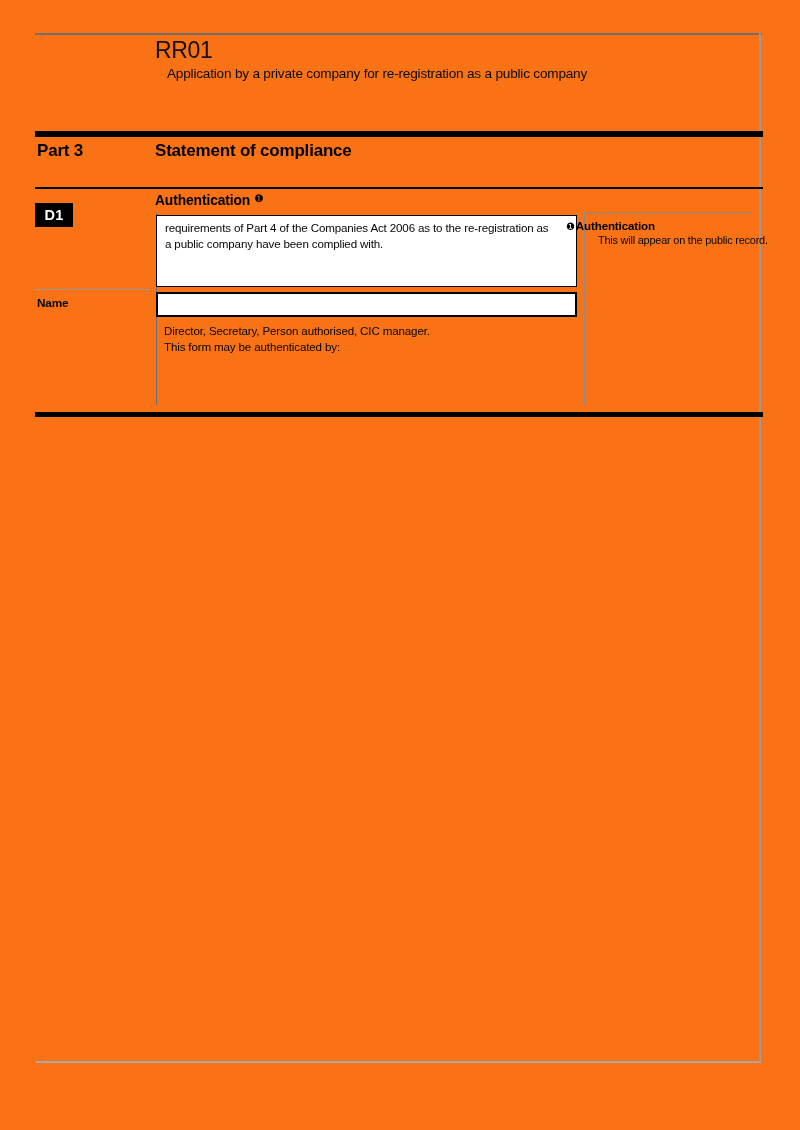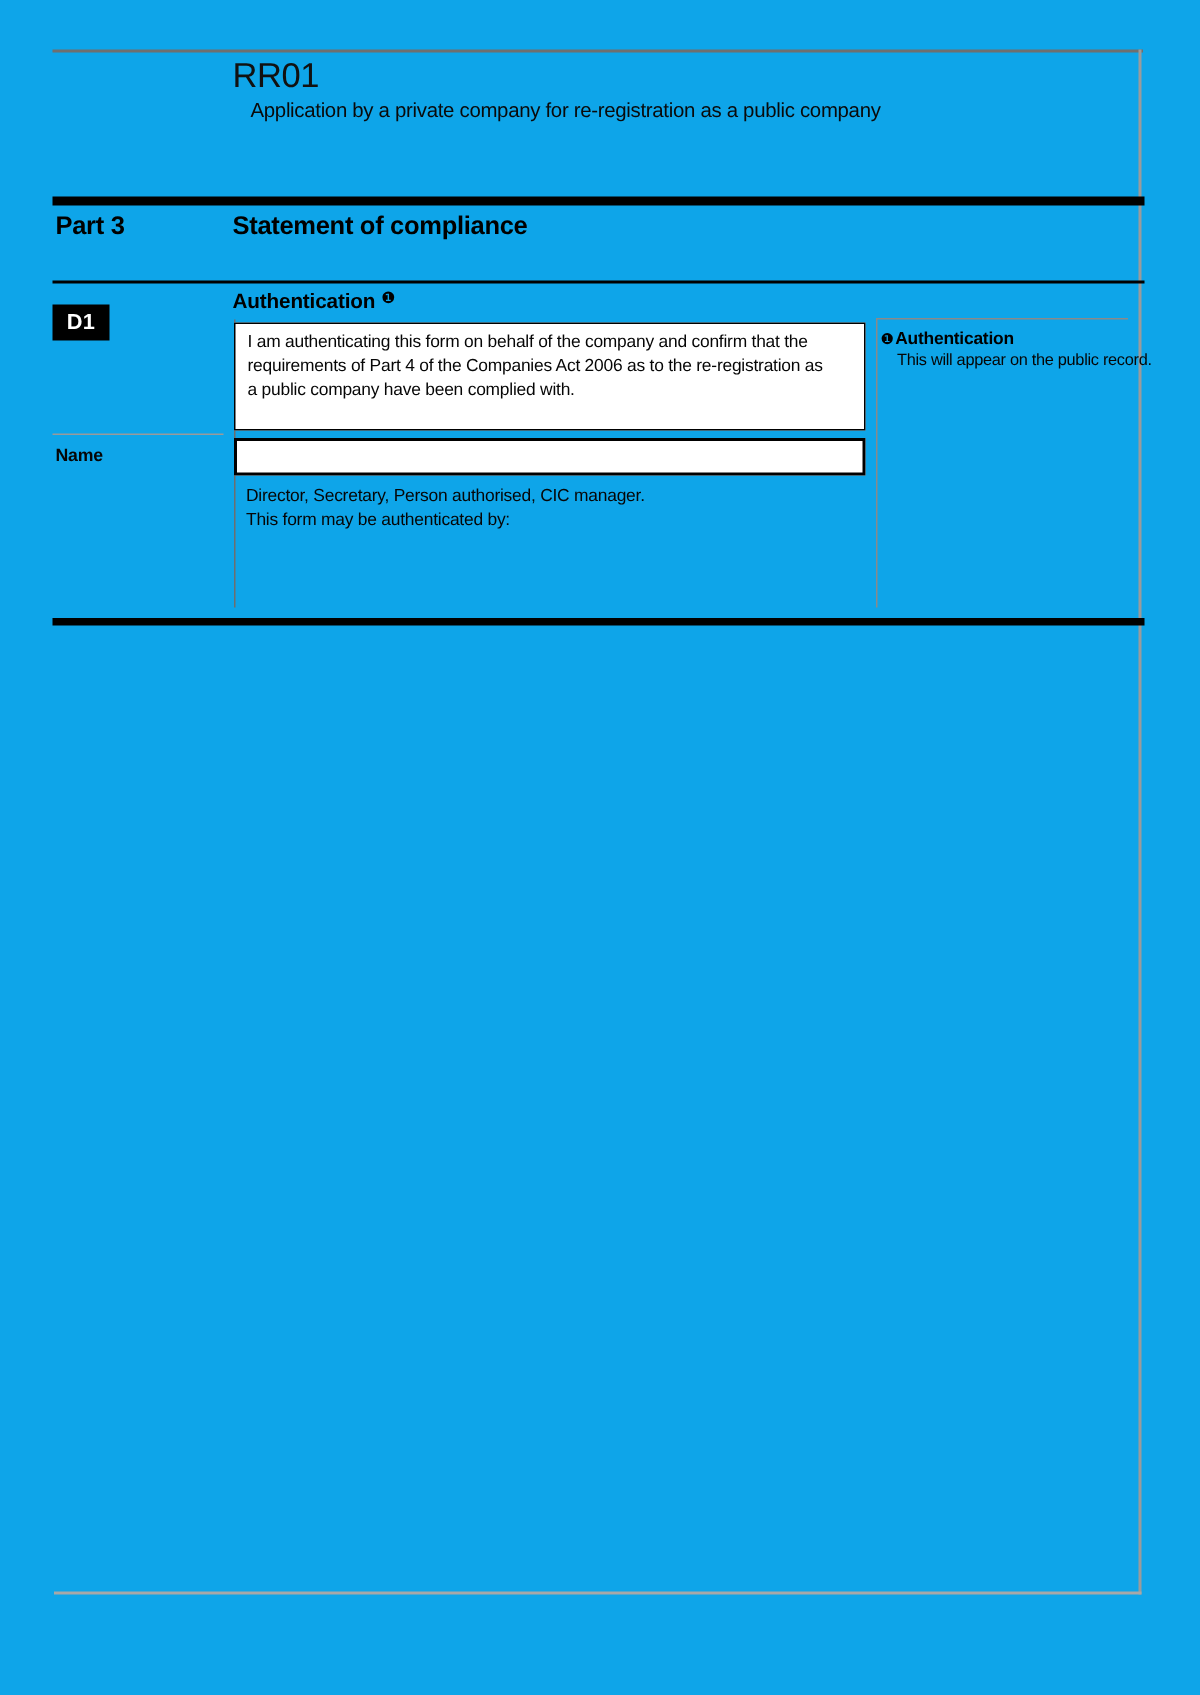--- a/index.html
+++ b/index.html
@@ -5,21 +5,21 @@
   * { margin: 0; padding: 0; box-sizing: border-box; }
   html, body { background: #ffffff; }
   body {
     font-family: "Liberation Sans", sans-serif;
     color: #000;
     width: 800px;
     height: 1130px;
     position: relative;
     overflow: hidden;
   }
-  .page { position: absolute; left: 0; top: 0; width: 800px; height: 1130px; background: #0ea5e9; }
+  .page { position: absolute; left: 0; top: 0; width: 800px; height: 1130px; background: #f97316; }
 
   
   .rule { position: absolute; background: #8f8f8f; }
   .rule-top    { left: 35px;  top: 33px;   width: 727px; height: 2px;  background: #6f6f6f; }
   .rule-right  { left: 759px; top: 33px;   width: 2px;   height: 1030px; background: #9b9b9b; }
   .rule-bottom { left: 36px;  top: 1061px; width: 725px; height: 2px;  background: #a8a8a8; }
 
   
   .form-code {
     position: absolute; left: 155px; top: 37px;
@@ -79,21 +79,21 @@
   .auth-by {
     position: absolute; left: 164px; top: 323px;
     font-size: 11.6px; line-height: 16px; letter-spacing: -0.15px; color: #060606;
   }
   .auth-by .line { white-space: nowrap; }
 
   
   .sidebar-top-rule  { position: absolute; left: 584px; top: 212px; width: 168px; height: 1px; background: #8a8a8a; }
   .sidebar-left-rule { position: absolute; left: 584px; top: 212px; width: 1px; height: 193px; background: #8a8a8a; }
   .sidebar-title {
-    position: absolute; left: 587px; top: 219px;
+    position: absolute; left: 566px; top: 219px;
     font-size: 11.6px; font-weight: 700; letter-spacing: -0.15px; white-space: nowrap; text-align: center;
   }
   .sidebar-title .info-glyph { font-size: 10px; font-weight: 400; vertical-align: 0.5px; margin-right: 1px; }
   .sidebar-note {
     position: absolute; left: 598px; top: 234px;
     font-size: 10.9px; letter-spacing: -0.2px; white-space: nowrap; color: #060606;
   }
 
   .section-bottom-bar { position: absolute; left: 35px; top: 412px; width: 728px; height: 5px; background: #000; }
 
@@ -122,21 +122,20 @@
   <div class="d1-top-rule"></div>
   <div class="d1-badge">D1</div>
 
   <div class="d1-heading">
     <span>Authentication</span><span class="info-glyph">❶</span>
   </div>
 
   <div class="main-left-rule"></div>
 
   <div class="statement-box">
-    <div class="line">I am authenticating this form on behalf of the company and confirm that the</div>
     <div class="line">requirements of Part 4 of the Companies Act 2006 as to the re-registration as</div>
     <div class="line">a public company have been complied with.</div>
   </div>
 
   <div class="name-rule"></div>
   <div class="name-label">Name</div>
   <input class="name-input" type="text" value="" style="">
 
   <div class="auth-by">
     <div class="line">Director, Secretary, Person authorised, CIC manager.</div>

